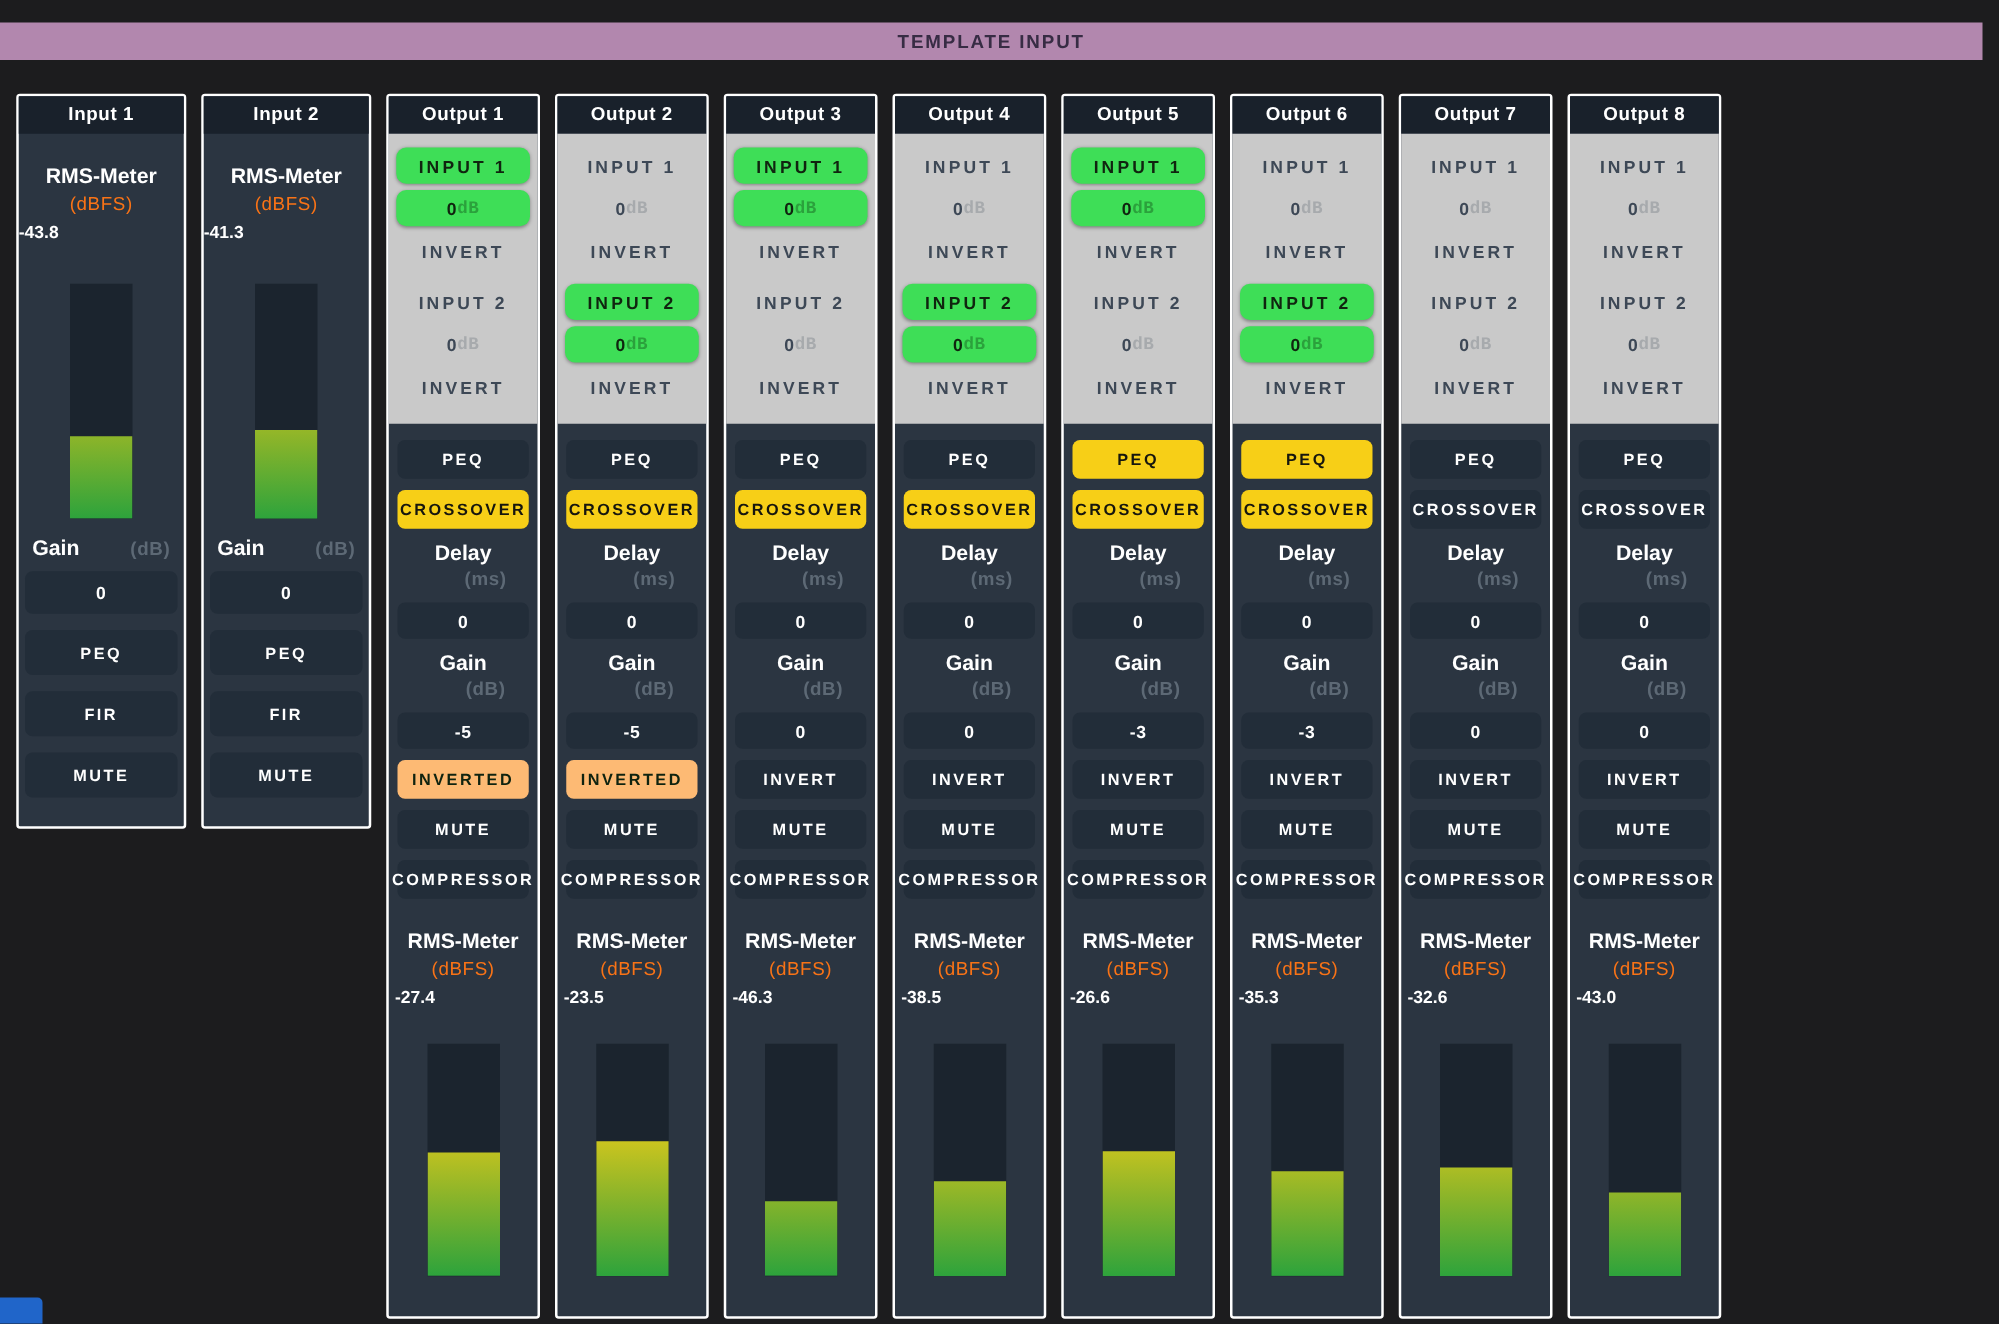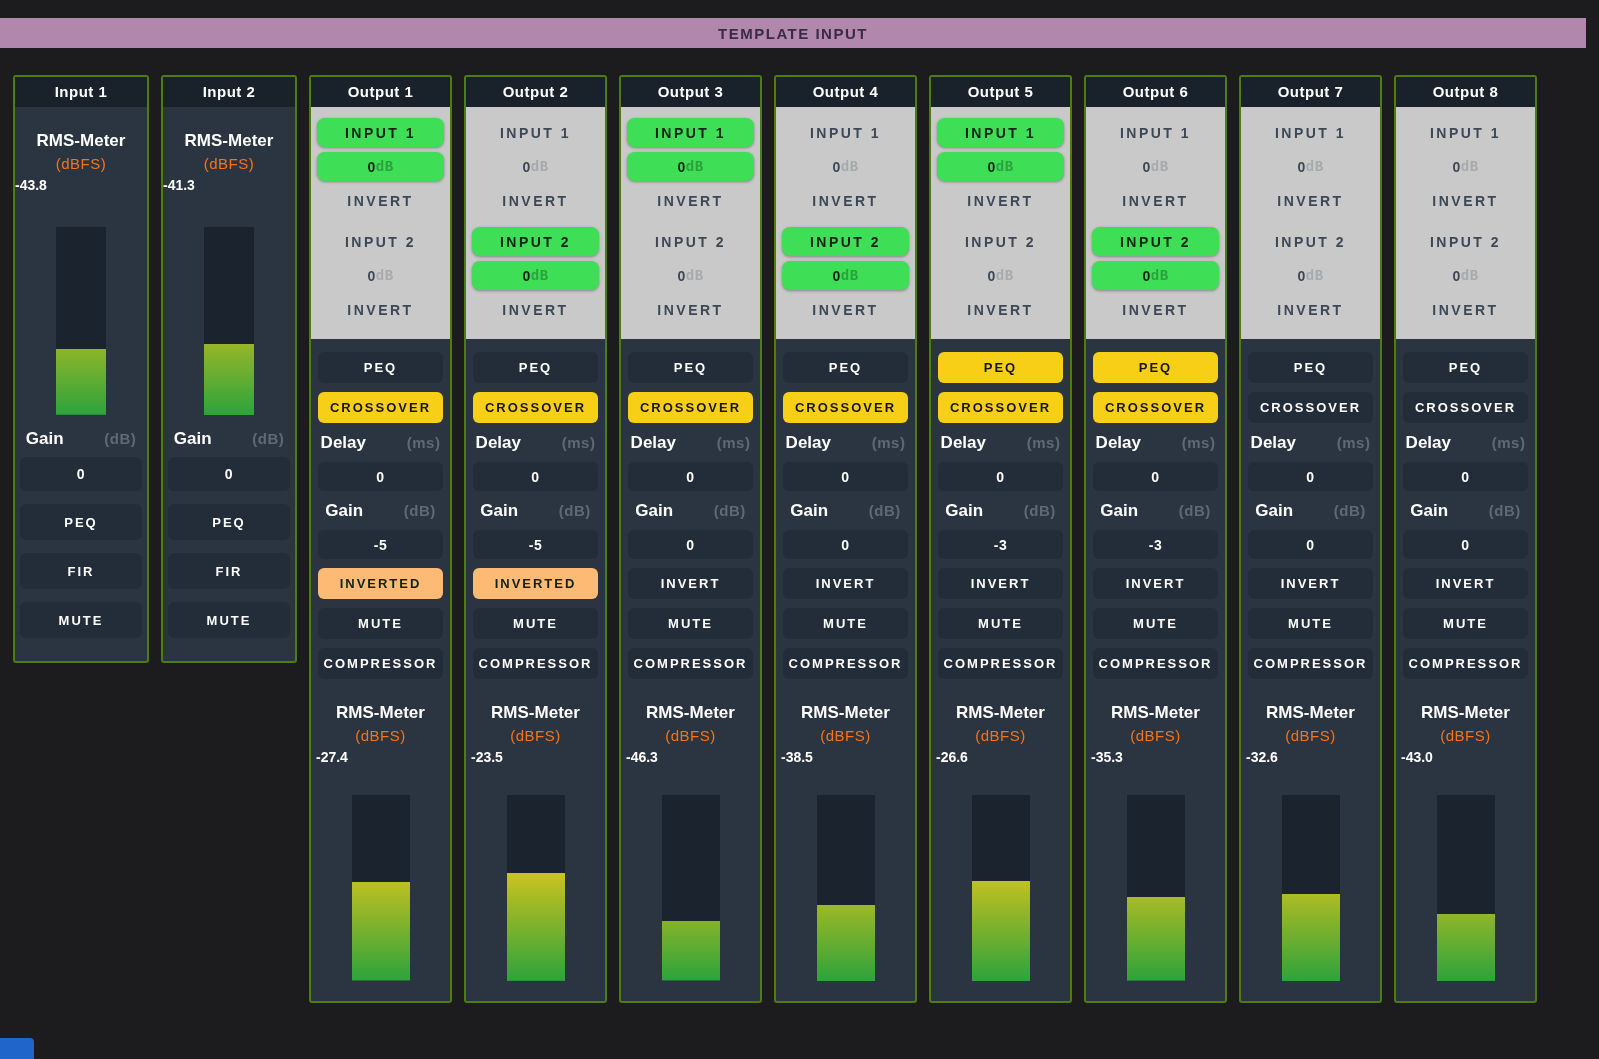--- a/index.html
+++ b/index.html
@@ -17,27 +17,27 @@
     color:#372c44;
     font-size:15px; font-weight:700; letter-spacing:1.5px;
   }
   .columns {
     display:flex;
     align-items:flex-start;
     gap:12px;
     padding:27px 0 0 13px;
   }
   .col {
-    border:2px solid #4d7c0f;
+    border:2px solid #ffffff;
     background:#2b3541;
     border-radius:3px;
     flex:0 0 auto;
   }
   .col.input  { width:136px; padding-bottom:10px; }
-  .col.output { width:143px; padding-bottom:14px; }
+  .col.output { width:123px; padding-bottom:26px; }
   .col-header {
     background:#19212b;
     color:#ffffff;
     text-align:center;
     font-size:15px; font-weight:600; letter-spacing:0.5px;
     padding:6px 0 7px;
   }
   
   .routing {
     background:#c9c9c9;

